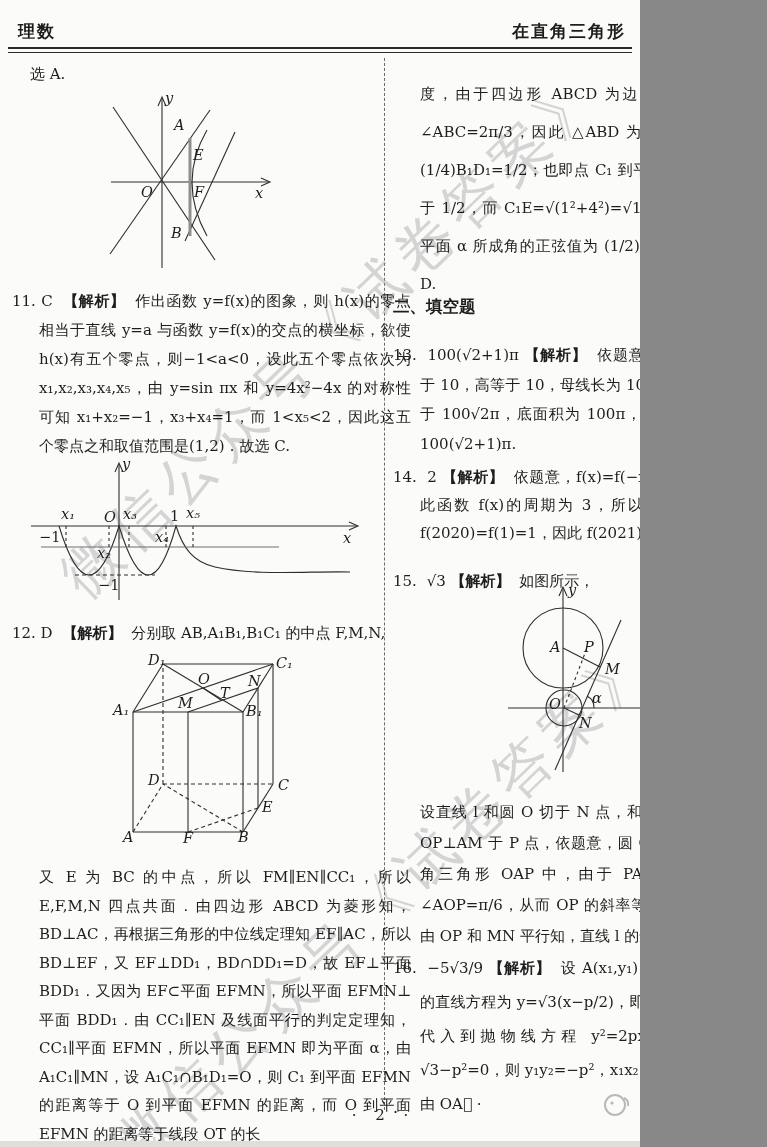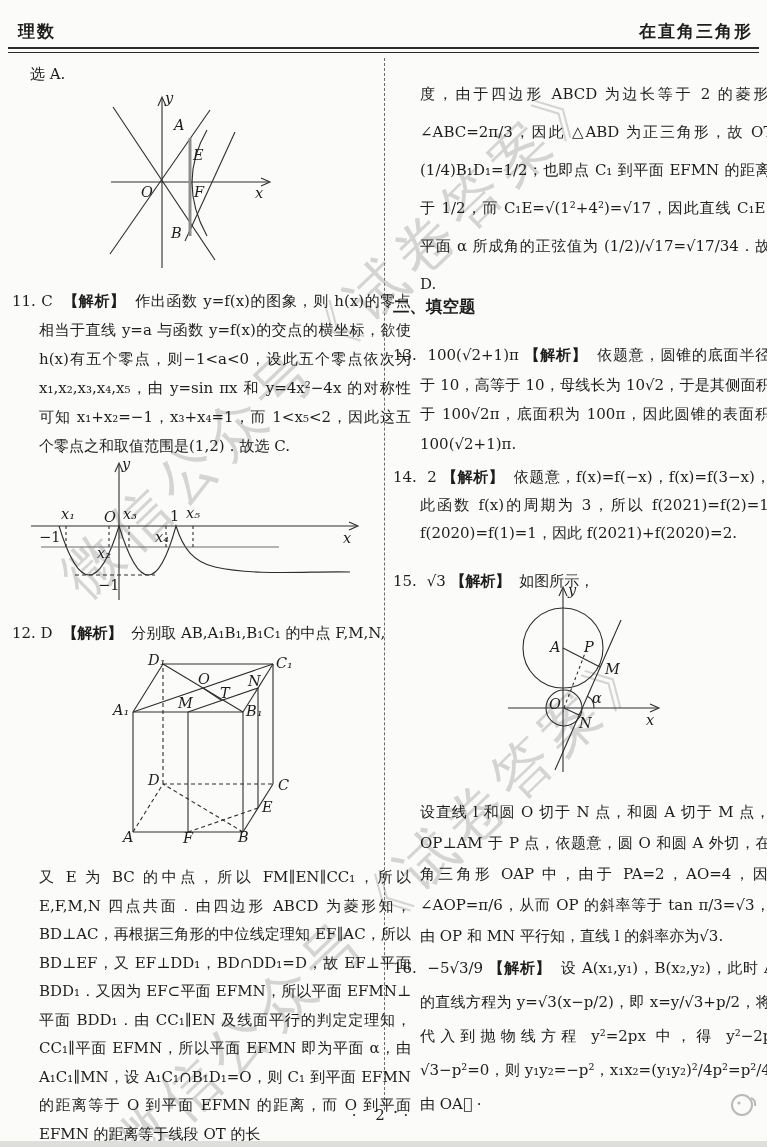--- a/index.html
+++ b/index.html
@@ -1,16 +1,16 @@
 <!DOCTYPE html>
 <html><head>
 <meta charset="utf-8">
 <style>
   html,body{margin:0;padding:0;background:#888;}
-  .page{position:relative;width:767px;height:1147px;background:#fbfbfa;overflow:hidden;
+  .page{position:relative;width:640px;height:1147px;background:#fbfbfa;overflow:hidden;
         font-family:"DejaVu Serif","Liberation Serif",serif;color:#1d1d1d;}
   
   .hdr-left{position:absolute;left:18px;top:20px;font-size:17px;font-weight:bold;letter-spacing:2px;}
   .hdr-right{position:absolute;right:14px;top:20px;font-size:17px;font-weight:bold;letter-spacing:2px;}
   .rule{position:absolute;left:8px;right:8px;top:47px;height:3px;
         border-top:2.5px solid #2b2b2b;border-bottom:1.2px solid #2b2b2b;}
   .divider{position:absolute;left:384px;top:58px;height:1052px;width:0;border-left:1.5px dashed #6a6a6a;}
   
   .wm{position:absolute;font-size:58px;color:rgba(143,143,143,0.36);letter-spacing:8px;
       white-space:nowrap;transform:rotate(-44deg);pointer-events:none;

